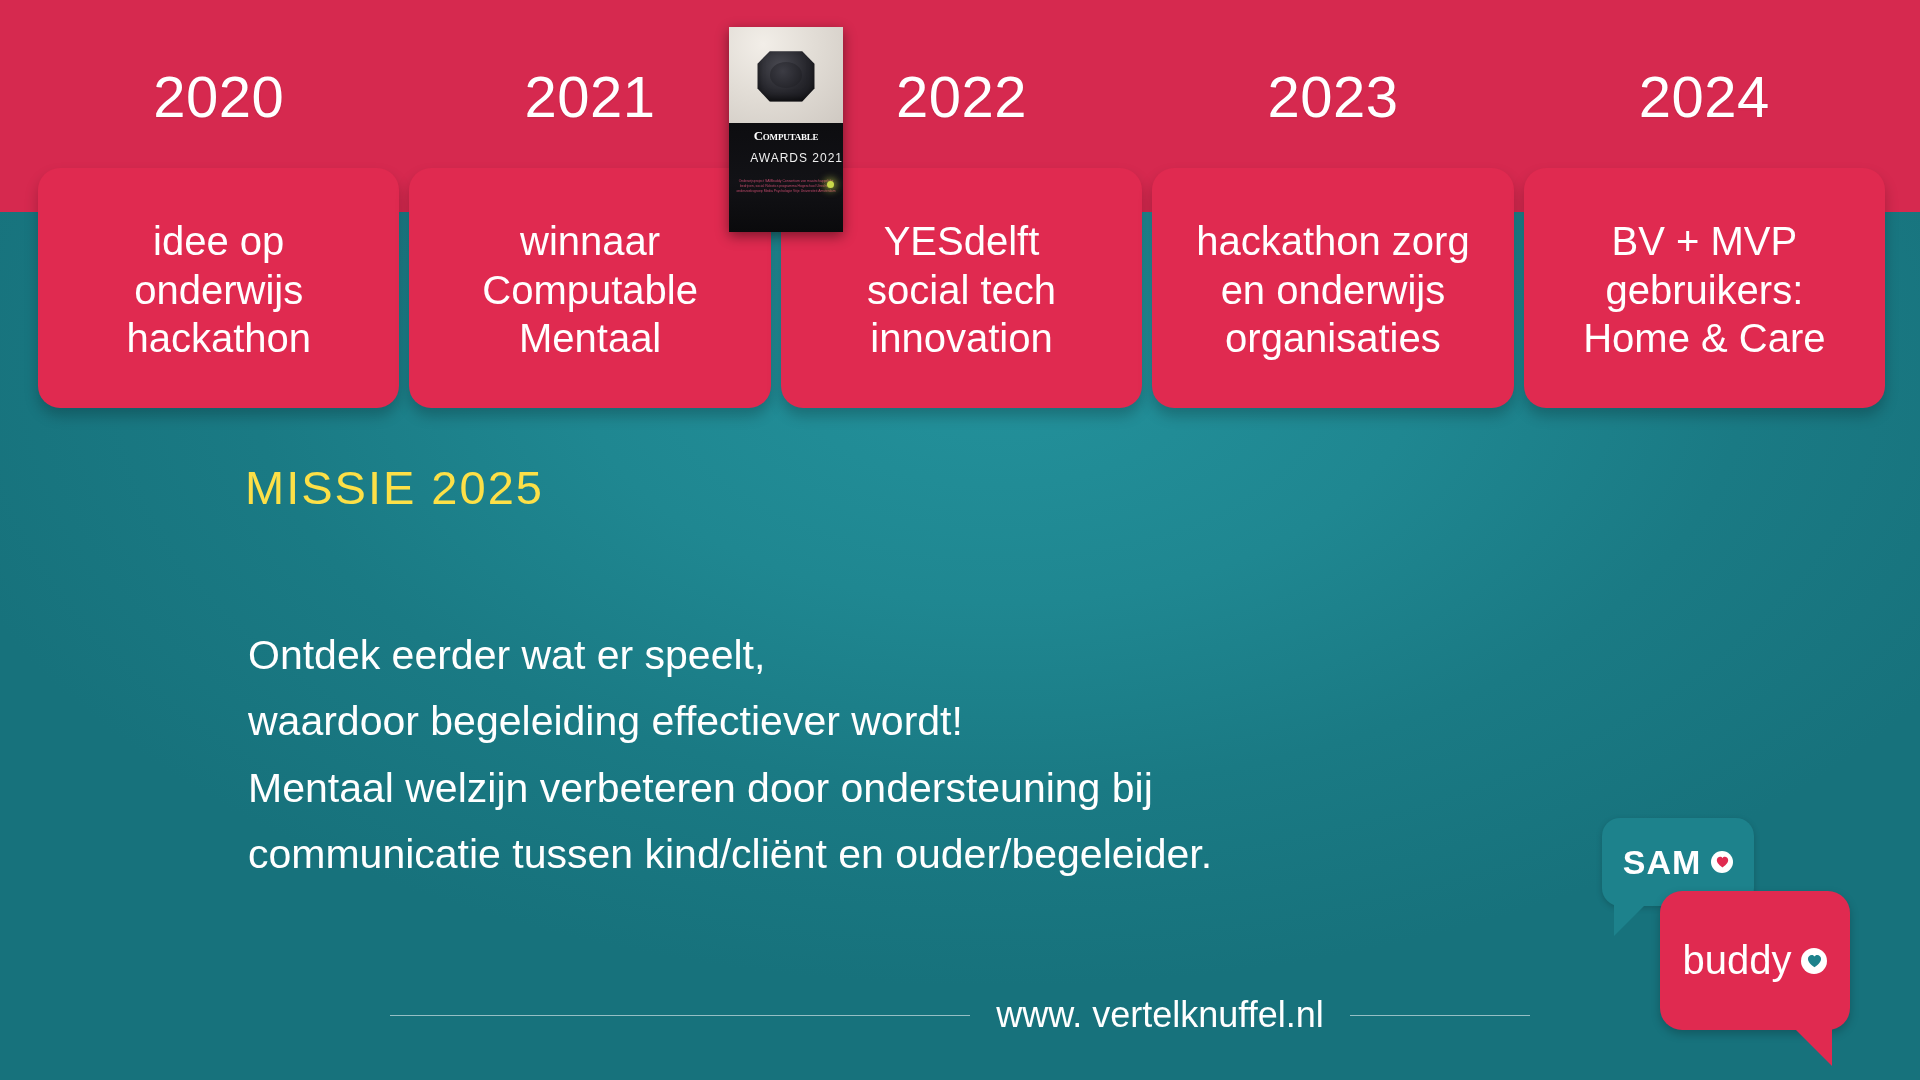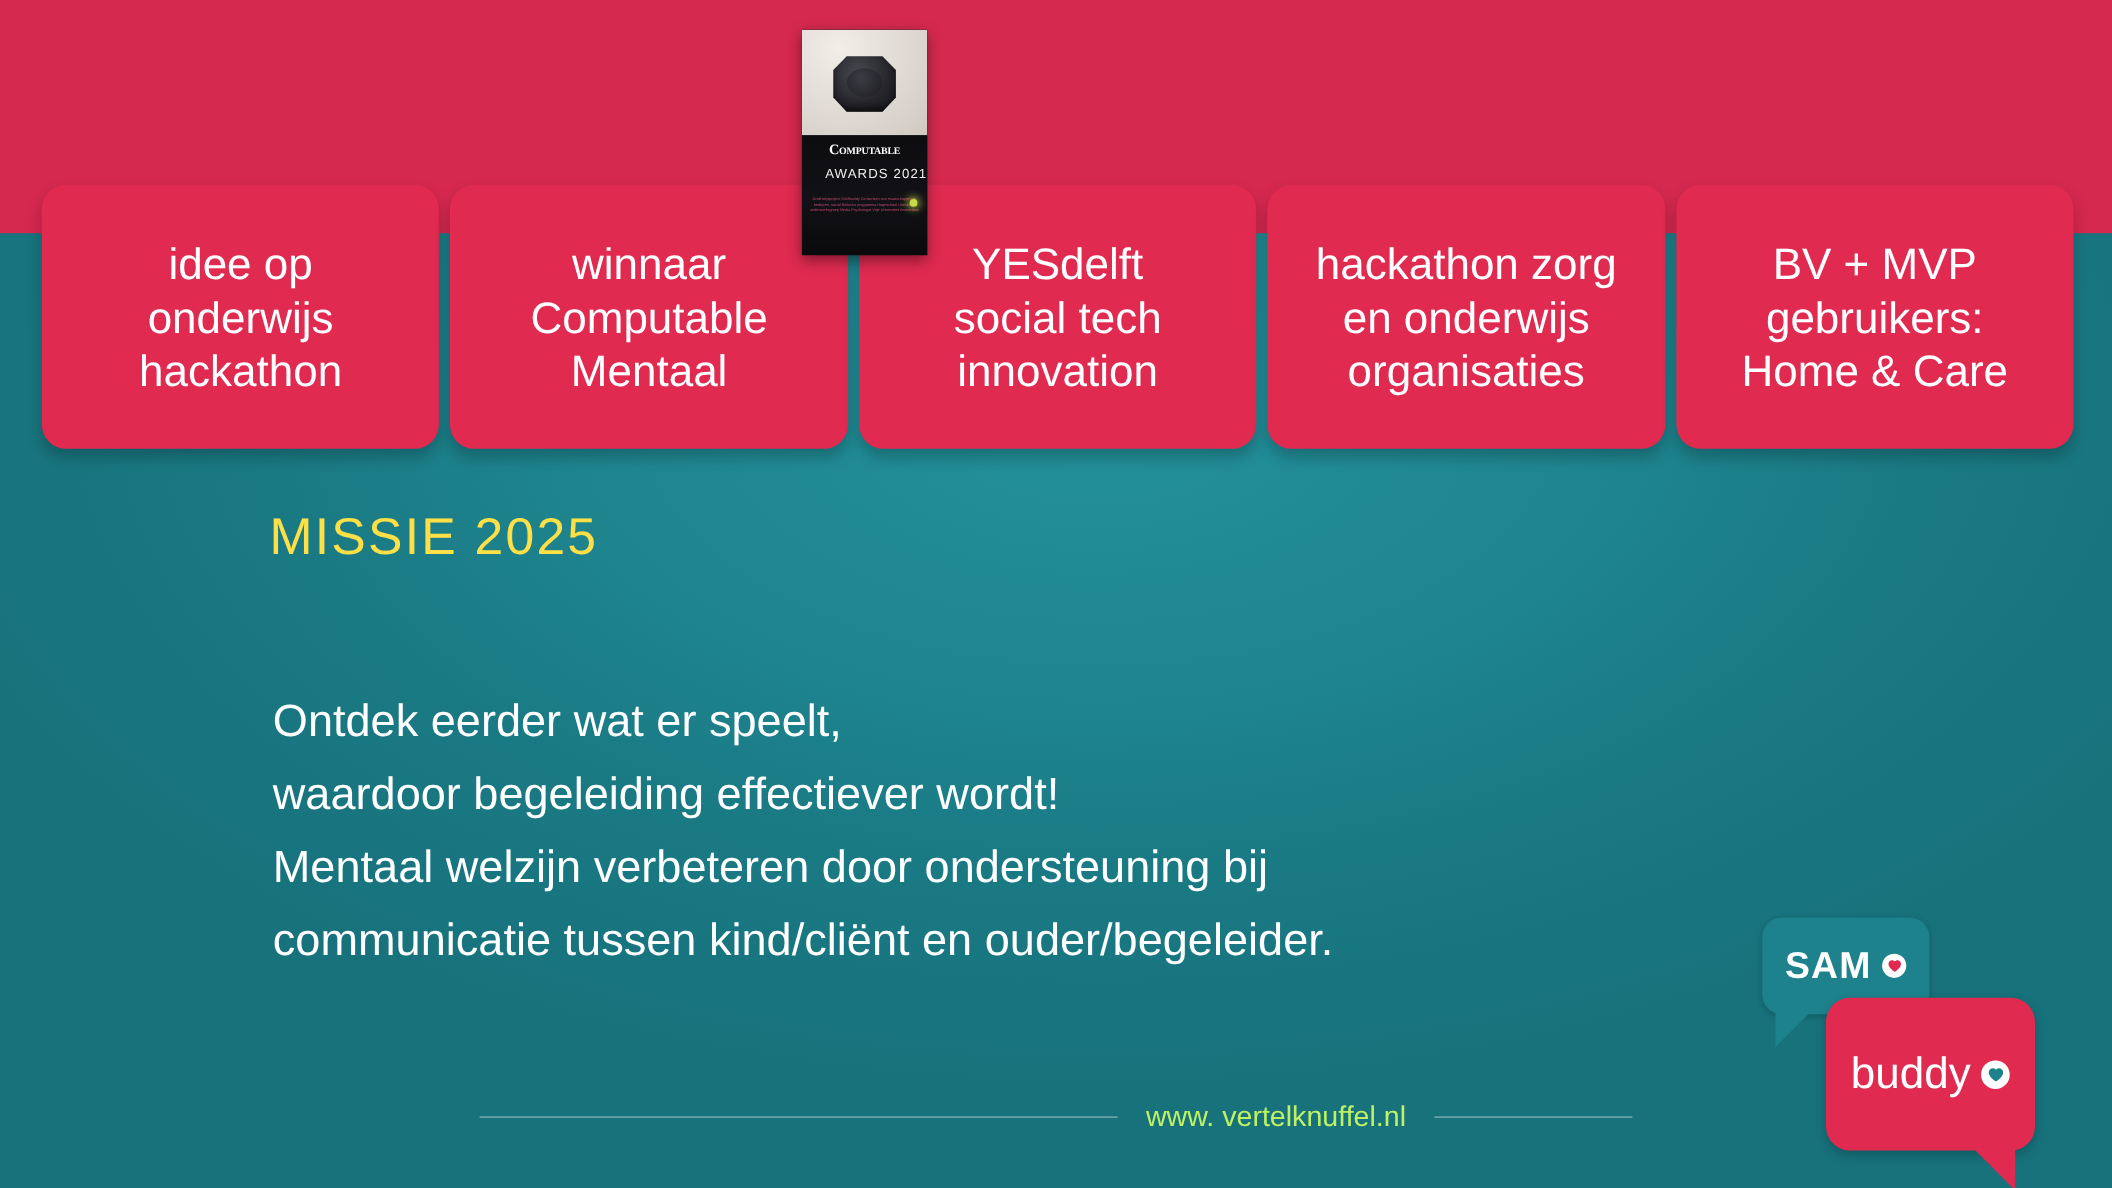--- a/index.html
+++ b/index.html
@@ -111,26 +111,26 @@
   .mp { color:#ffffff; font-size:41px; line-height:1.62; white-space:pre-line; }
   .mp.second { margin-top:42px; }
   
   #footer {
     position:absolute; left:0; top:985px; width:1920px; height:60px;
     display:flex; align-items:center; justify-content:center; gap:26px; z-index:4;
   }
   .rule { height:1px; background:rgba(255,255,255,0.55); }
   .rule.left { width:580px; }
   .rule.right { width:180px; }
-  #url { color:#bef264; font-size:26px; white-space:pre; }
+  #url { color:#ffffff; font-size:36px; white-space:pre; }
   
   #logo { position:absolute; left:1600px; top:818px; width:260px; height:235px; z-index:8; }
   .bubble {
     position:absolute; border-radius:18px;
-    display:flex; align-items:center; justify-content:center; gap:10px;margin-top:16px;
+    display:flex; align-items:center; justify-content:center; gap:10px;
   }
   #bubble-sam {
     left:2px; top:0; width:152px; height:88px;
     background:#1d828c;
     box-shadow:0 2px 6px rgba(0,0,0,0.18);
   }
   #bubble-sam:after {
     content:""; position:absolute; left:12px; bottom:-30px;
     width:0; height:0;
     border-left:0 solid transparent;
@@ -160,20 +160,27 @@
   .heart-badge svg { display:block; }
 </style>
 </head>
 <body>
 
 <div id="slide">
 
   <div id="body-bg"></div>
   <div id="header-band"></div>
 
+  <div id="years">
+    <div class="year">2020</div>
+    <div class="year">2021</div>
+    <div class="year">2022</div>
+    <div class="year">2023</div>
+    <div class="year">2024</div>
+  </div>
 
   <div id="cards">
     <div class="card">
       <div class="card-label">idee op
 onderwijs
 hackathon</div>
     </div>
     <div class="card">
       <div class="card-label">winnaar
 Computable

